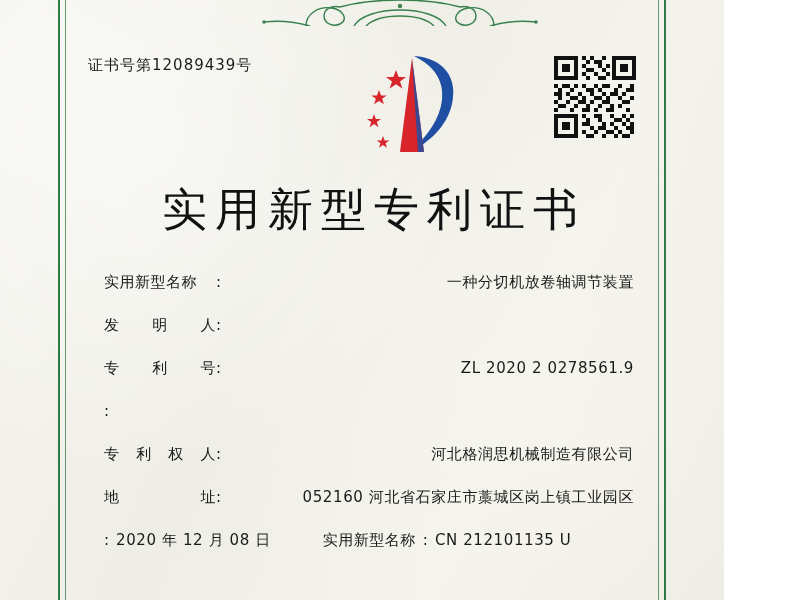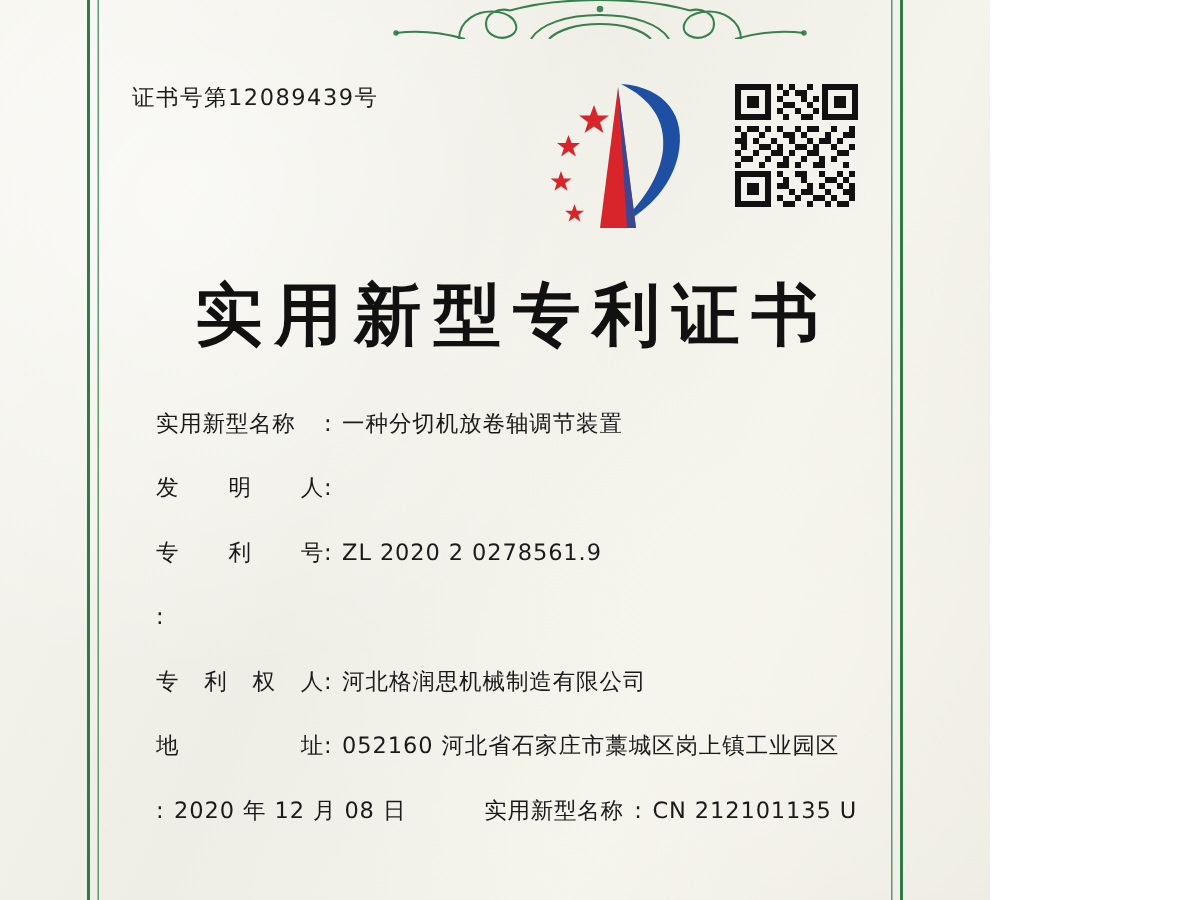--- a/index.html
+++ b/index.html
@@ -9,21 +9,21 @@
   }
   body {
     width: 800px;
     height: 600px;
     overflow: hidden;
     font-family: "DejaVu Sans", "Liberation Sans", sans-serif;
   }
 
   #certificate {
     position: relative;
-    width: 660px;
+    width: 724px;
     height: 600px;
     background: #f3f2ec;
     background-image:
       radial-gradient(circle at 18% 22%, rgba(255,255,255,0.55) 0%, rgba(255,255,255,0) 45%),
       radial-gradient(circle at 78% 70%, rgba(246,245,238,0.7) 0%, rgba(246,245,238,0) 50%),
       linear-gradient(115deg, #f6f5ef 0%, #efeee6 40%, #f4f3ec 70%, #eceae1 100%);
     overflow: hidden;
   }
 
   
@@ -117,21 +117,21 @@
 
   
   #cert-title {
     position: absolute;
     left: 0;
     right: 0;
     top: 180px;
     text-align: center;
     font-family: "DejaVu Serif", "Liberation Serif", serif;
     font-size: 45px;
-    font-weight: bold;
+    font-weight: normal;
     letter-spacing: 8px;
     color: #111111;
     text-indent: 8px;
     padding-left: 16px;
   }
 
   
   #fields {
     position: absolute;
     left: 104px;
@@ -160,20 +160,21 @@
   .field-colon {
     flex: none;
     margin-right: 7px;
   }
   .field-value {
     flex: 1;
     letter-spacing: 0.6px;
     white-space: nowrap;
     overflow: hidden;
     text-overflow: ellipsis;
+    text-align: right;
   }
 
   
   .field-row.dual .field-value { flex: none; }
   .dual-gap { width: 52px; flex: none; }
   .sub-label {
     flex: none;
     white-space: nowrap;
     letter-spacing: 0.5px;
     margin-right: 7px;

